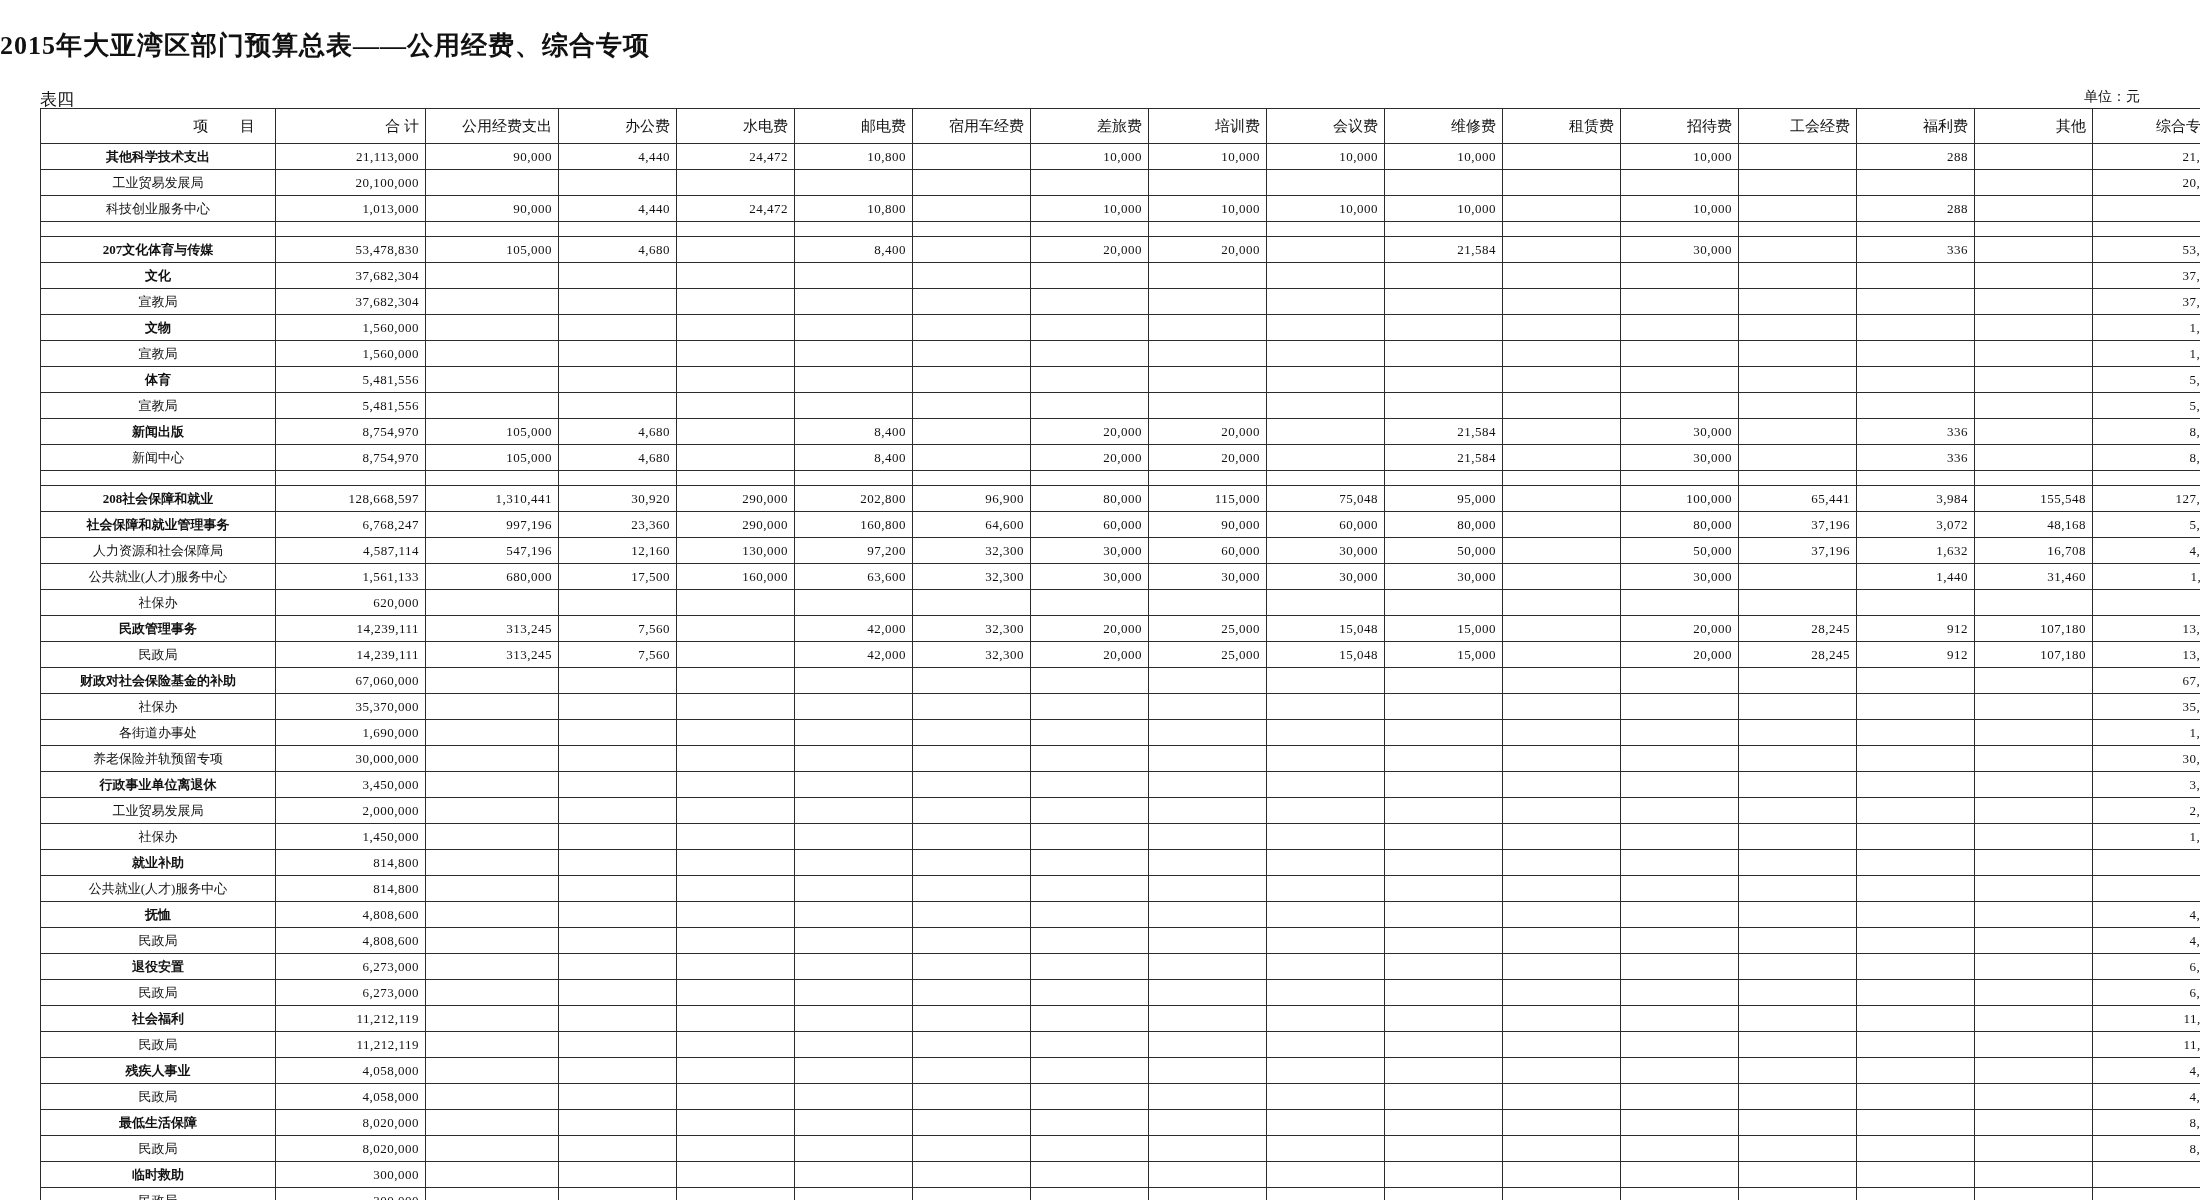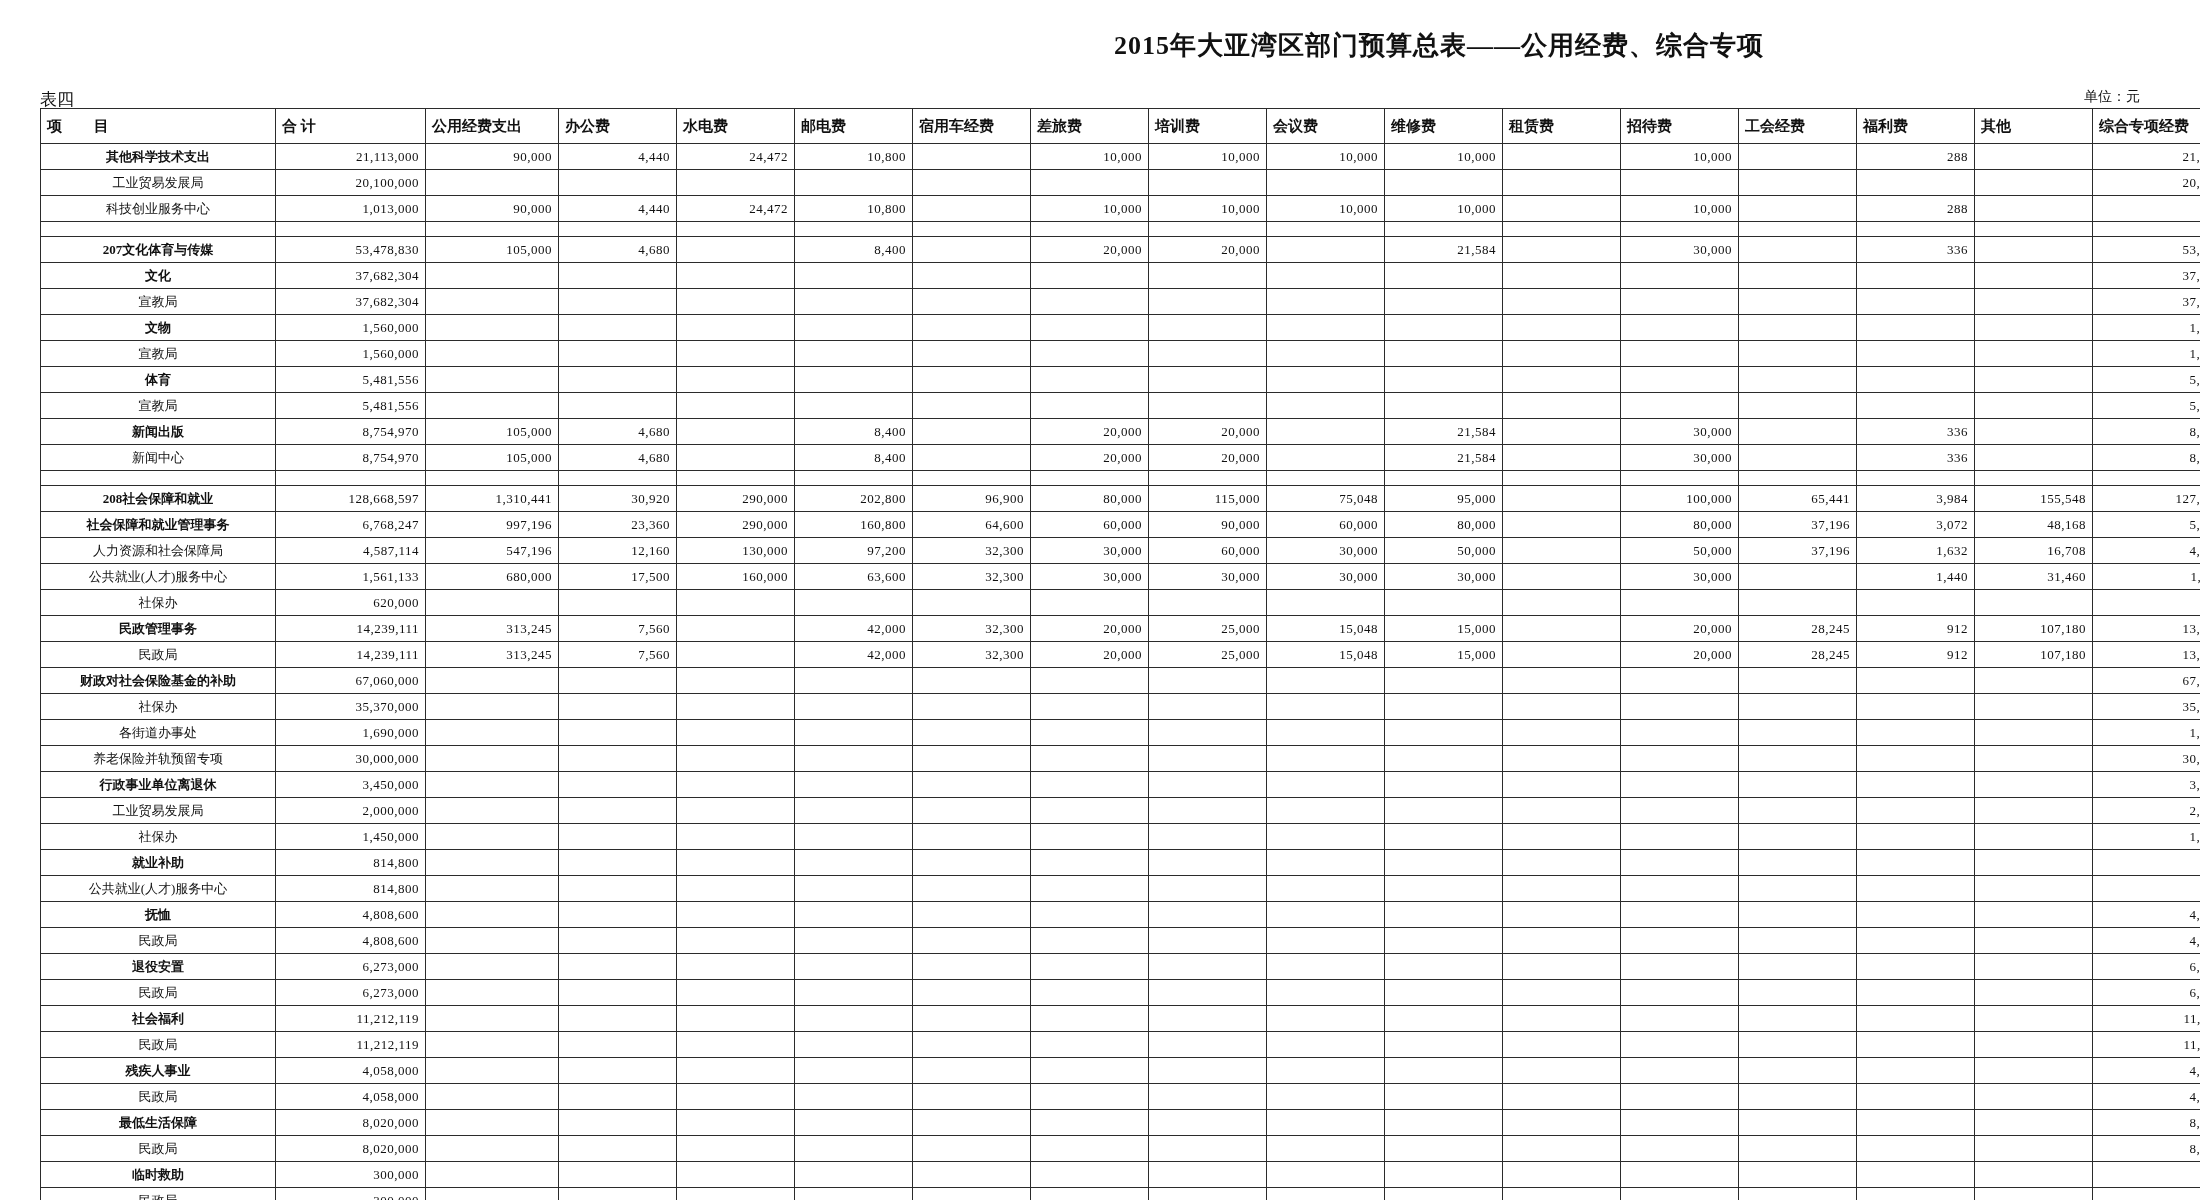--- a/index.html
+++ b/index.html
@@ -19,21 +19,21 @@
     position: relative;
     width: 2200px;
     height: 1200px;
     box-sizing: border-box;
   }
   .title {
     position: absolute;
     top: 28px;
     left: 0;
     width: 1764px;
-    text-align: right;
+    text-align: left;
     font-size: 26px;
     font-weight: bold;
     letter-spacing: 1px;
     font-family: "Liberation Serif", serif;
   }
   .table-label {
     position: absolute;
     top: 88px;
     left: 40px;
     font-size: 17px;
@@ -58,22 +58,22 @@
   table.budget th, table.budget td {
     border: 1px solid #2b2b2b;
     font-size: 13px;
     padding: 0 6px;
     height: 25px;
     line-height: 25px;
     overflow: hidden;
     white-space: nowrap;
   }
   table.budget th {
-    text-align: left;
-    font-weight: bold;
+    text-align: right;
+    font-weight: normal;
     font-size: 15px;
     height: 34px;
     line-height: 34px;
   }
   th.col-item {
     letter-spacing: 14px;
     padding-left: 60px;
   }
   td.num {
     text-align: right;

